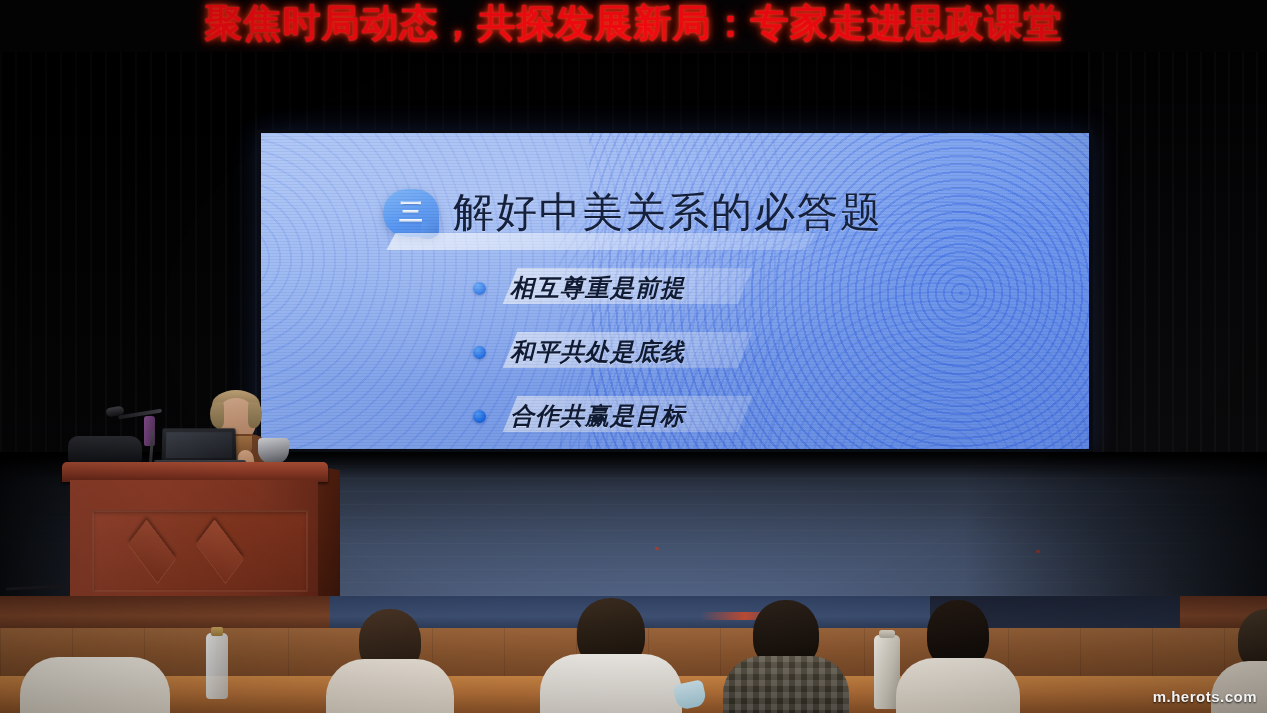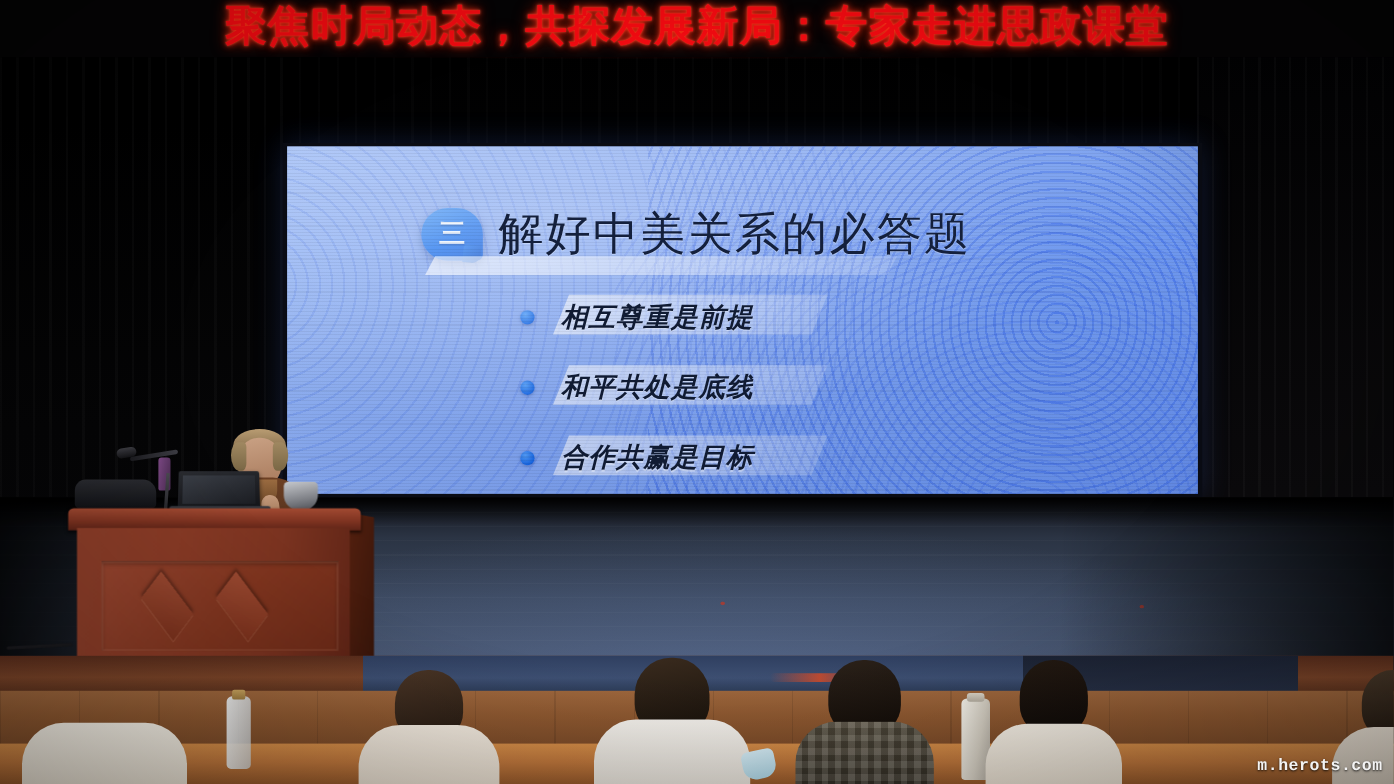--- a/index.html
+++ b/index.html
@@ -409,21 +409,21 @@
   }
   .water-bottle::after{
     content:"";position:absolute;left:5px;top:-6px;width:12px;height:9px;
     background:linear-gradient(180deg,#c9a45e,#9c7a3e);border-radius:2px;
   }
 
   
   .watermark{
     position:absolute;right:10px;bottom:8px;
     color:#f3f3f3;
-    font-family:Liberation Mono, monospace;
+    font-family:Liberation Sans, sans-serif;
     font-size:15px;font-weight:bold;
     letter-spacing:.5px;
     text-shadow:0 1px 2px rgba(0,0,0,.85);
     z-index:60;
   }
 
   .vignette{
     position:absolute;left:0;top:0;width:1267px;height:713px;
     pointer-events:none;z-index:50;
     background:radial-gradient(ellipse at 50% 45%,rgba(0,0,0,0) 52%,rgba(0,0,0,.30) 100%);

